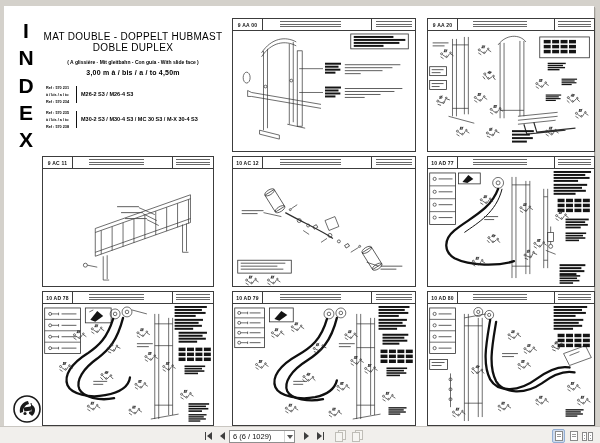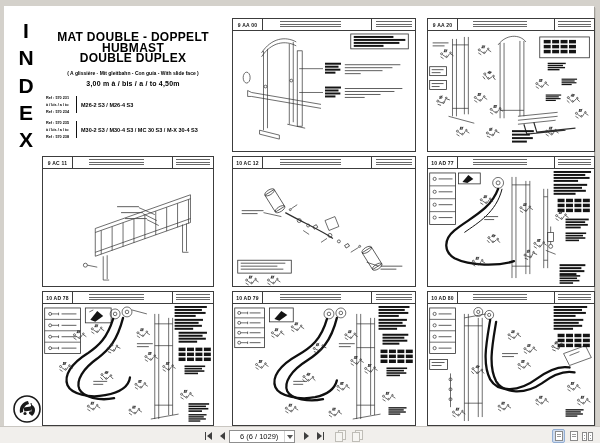--- a/index.html
+++ b/index.html
@@ -27,41 +27,41 @@
   svg .hose2{stroke:#0f0f0f;stroke-width:1;fill:none}
   svg .txl{stroke:#4a4a4a;stroke-width:.9;fill:none}
   svg .dark{fill:#141414;stroke:none}
   svg .box{stroke:#2e2e2e;stroke-width:.8;fill:none}
 
   
   .idx{position:absolute;left:8px;top:12px;width:214px;height:134px}
   .idx-letters{position:absolute;left:2px;top:2px;width:24px;height:130px;display:flex;flex-direction:column;
                justify-content:space-between;align-items:center;font-weight:bold;font-size:21px;line-height:1;color:#000}
   .idx-main{position:absolute;left:30px;top:14px;right:2px;text-align:center;color:#000}
-  .idx-t{font-size:12px;font-weight:bold;line-height:10.5px;letter-spacing:.3px}
+  .idx-t{font-size:10px;font-weight:normal;line-height:10.5px;letter-spacing:.3px}
   .idx-sub{font-size:5px;font-weight:bold;margin-top:6px}
   .idx-range{font-size:7px;font-weight:bold;margin-top:4px;letter-spacing:.2px}
   .idx-refs{margin-top:7px;text-align:left;padding-left:4px}
   .idx-ref{display:flex;align-items:center;height:22px;margin-bottom:3px}
   .idx-ref-left{width:30px;overflow:visible}
   .idx-ref-left div{transform:scale(.58);transform-origin:left center;font-size:6.5px;line-height:7px;font-weight:bold;white-space:nowrap}
   .idx-ref-div{width:1px;background:#111;height:17px;margin:0 4px 0 0}
   .idx-models{font-size:5.5px;font-weight:bold;white-space:nowrap}
 
   
   .logo{position:absolute;left:8px;top:388px;width:30px;height:30px}
 
   
   .toolbar{position:absolute;left:0;top:426px;width:600px;height:17px;background:#f1efec;border-top:1px solid #c9c6c1}
   .tb-btn{position:absolute;top:3px;width:13px;height:12px;display:flex;align-items:center;justify-content:center;gap:1px;cursor:pointer}
   .tl{width:0;height:0;border-top:4px solid transparent;border-bottom:4px solid transparent;border-right:5px solid #3f3f3f}
   .tr{width:0;height:0;border-top:4px solid transparent;border-bottom:4px solid transparent;border-left:5px solid #3f3f3f}
   .tbar{width:1.5px;height:8px;background:#3f3f3f}
   .combo{position:absolute;left:229px;top:3px;width:66px;height:13px;background:#fff;border:1px solid #8f8f8f;display:flex;align-items:center}
-  .combo-text{flex:1;font-size:7.5px;padding-left:10px;color:#111;white-space:nowrap;overflow:hidden}
+  .combo-text{flex:1;font-size:7.5px;padding-left:3px;color:#111;white-space:nowrap;overflow:hidden}
   .combo-arrow{width:10px;height:100%;border-left:1px solid #d4d4d4;display:flex;align-items:flex-start;justify-content:center}
   .combo-arrow::after{content:"";margin-top:4px;border-left:3px solid transparent;border-right:3px solid transparent;border-top:4px solid #555}
   .ghost{position:absolute;top:3px;width:14px;height:13px;opacity:.55}
   .gpg{position:absolute;left:1px;top:2px;width:8px;height:10px;border:1px solid #98958d;background:#fbfaf8}
   .g2{left:4px;top:0}
   .vicon{position:absolute;top:2px;width:13px;height:14px;display:flex;align-items:center;justify-content:center;gap:1px}
   .vicon .pg{width:8px;height:10px;background:#fff;border:1px solid #8a8a8a;position:relative}
   .vicon .pg::after{content:"";position:absolute;left:1px;right:1px;top:2px;height:5px;
                     background:repeating-linear-gradient(to bottom,#9a9a9a 0 1px,transparent 1px 2.5px)}
   .vicon .pgs{width:5px;height:9px}
@@ -112,21 +112,21 @@
     <div class="idx">
       <div class="idx-letters">
         <span>I</span>
         <span>N</span>
         <span>D</span>
         <span>E</span>
         <span>X</span>
       </div>
       <div class="idx-main">
         <div class="idx-t">MAT DOUBLE - DOPPELT HUBMAST</div>
-        <div class="idx-t">DOUBLE DUPLEX</div>
+        <div class="idx-t">DOBLE DUPLEX</div>
         <div class="idx-sub">( A glissière - Mit gleitbahn - Con guía - With slide face )</div>
         <div class="idx-range">3,00 m à / bis / a / to 4,50m</div>
         <div class="idx-refs">
           <div class="idx-ref">
             <div class="idx-ref-left">
               <div>Ref : 570 231</div>
               <div>à / bis / a / to</div>
               <div>Ref : 570 234</div>
             </div>
             <div class="idx-ref-div"></div>

